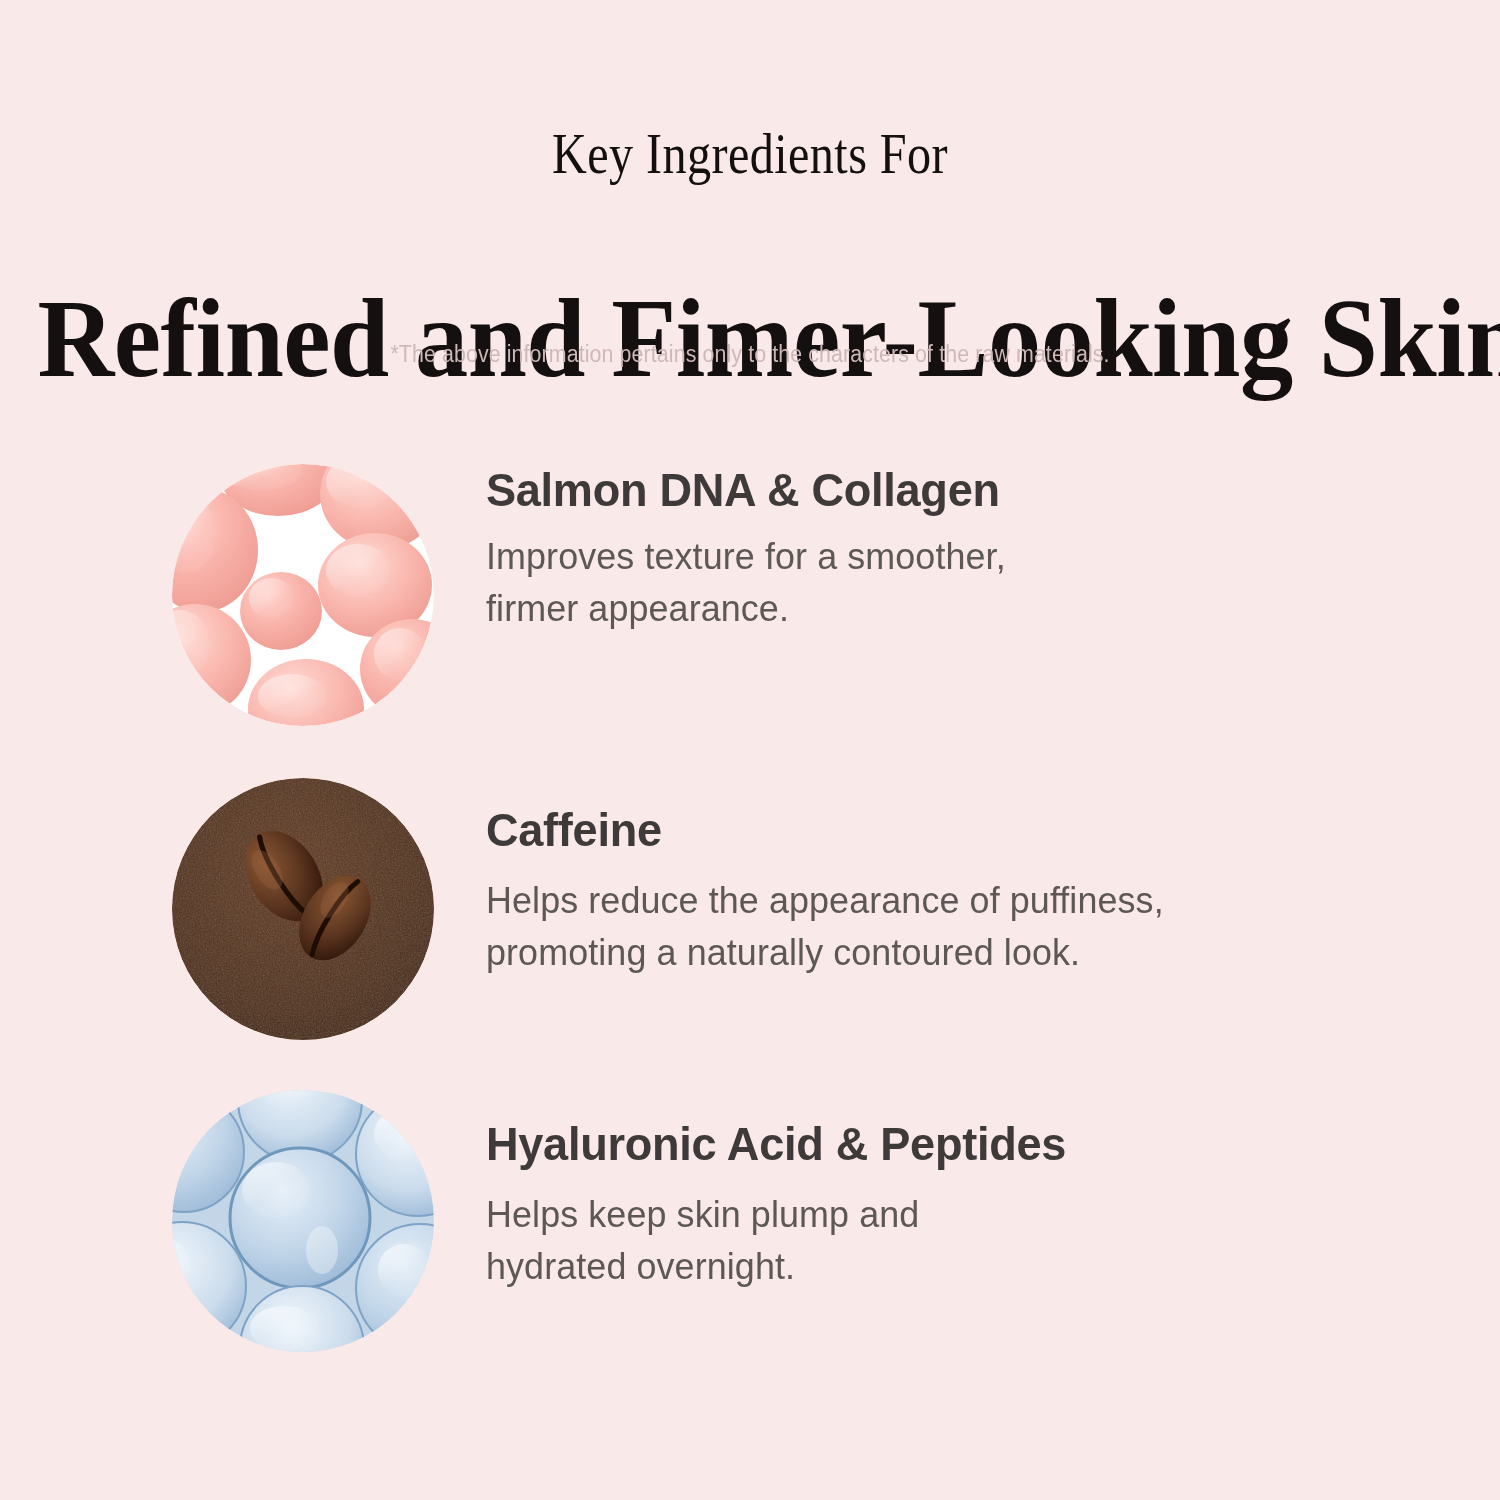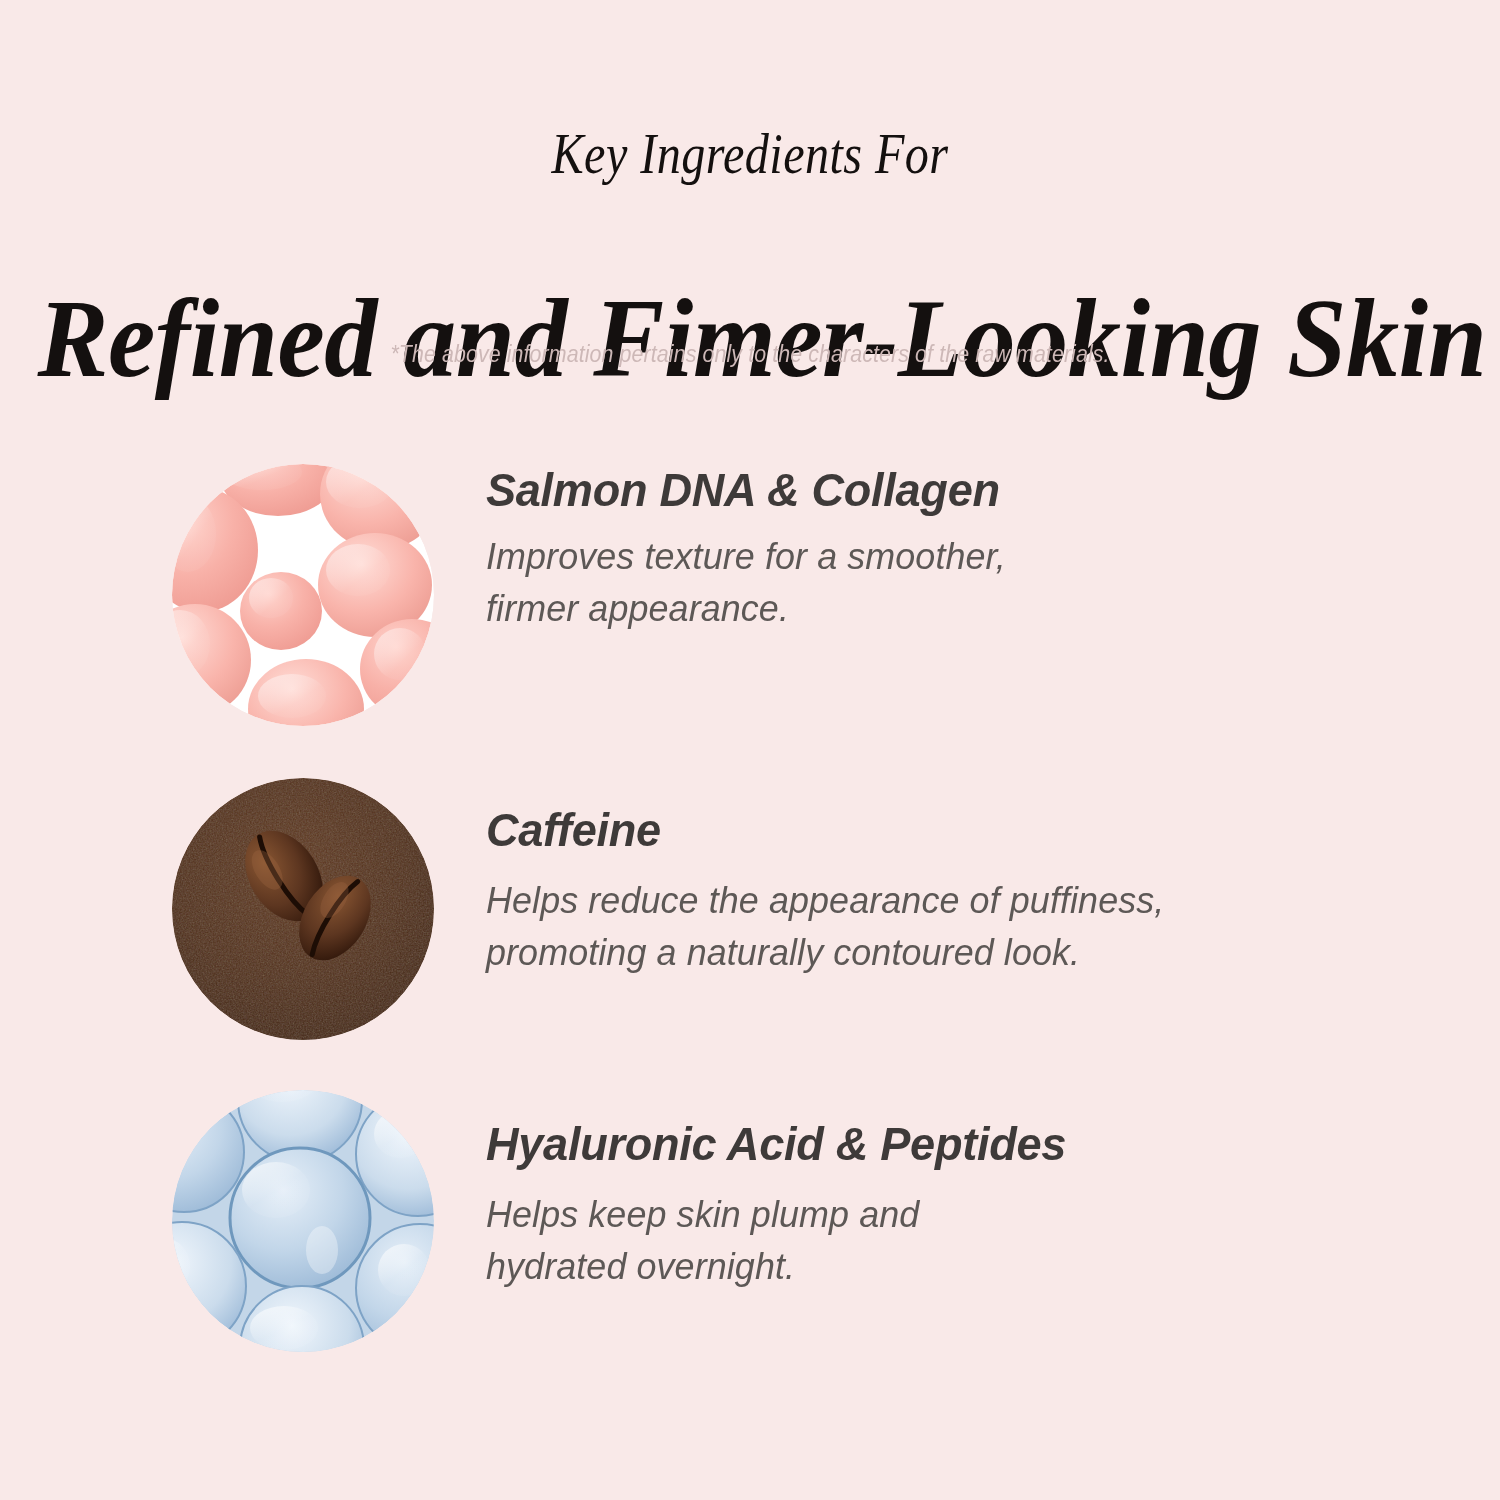--- a/index.html
+++ b/index.html
@@ -131,21 +131,21 @@
   .row-1 .ing-title { font-size: 47px; }
   .row-1 .ing-desc  { margin-top: 14px; }
   .row-2 .row-text  { padding-top: 26px; }
   .row-2 .ing-desc  { margin-top: 18px; }
   .row-3 .row-text  { padding-top: 28px; }
   .row-3 .ing-desc  { margin-top: 18px; }
 </style>
 </head>
 <body>
 
-<div class="page" style="background: rgb(249, 233, 232); font-style: italic;">
+<div class="page" style="background: rgb(249, 233, 232);">
 
   <div class="header">
     <div class="eyebrow">Key Ingredients For</div>
     <h1 class="headline">Refined and Fimer-Looking Skin</h1>
     <div class="disclaimer">*The above information pertains only to the characters of the raw materials.</div>
   </div>
 
   <div class="rows">
 
     <div class="row row-1">

